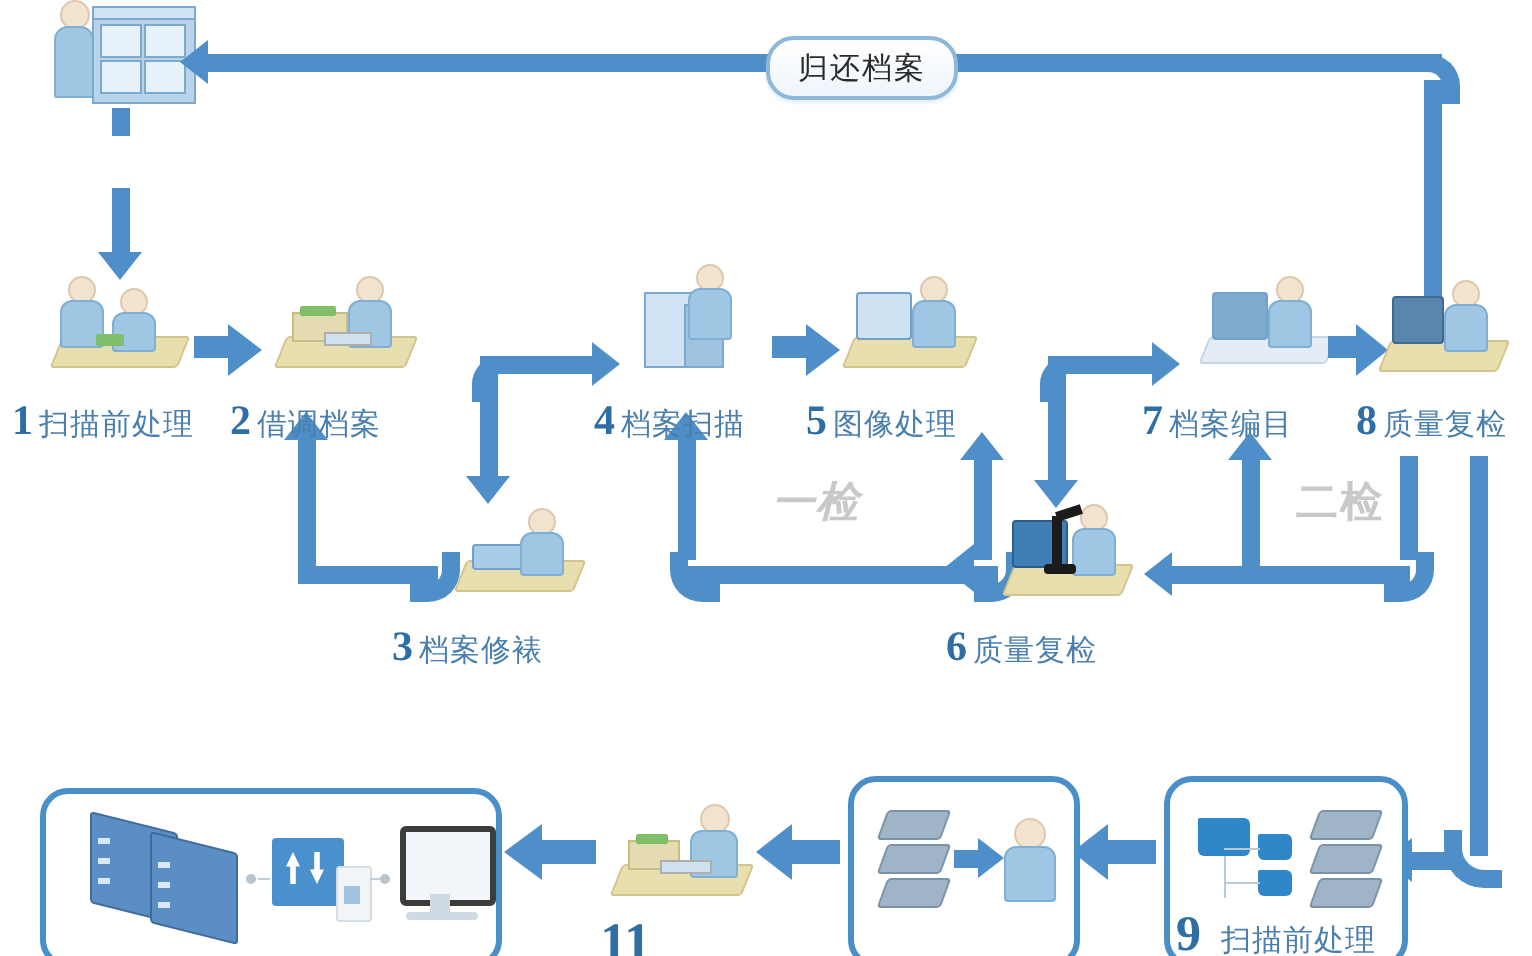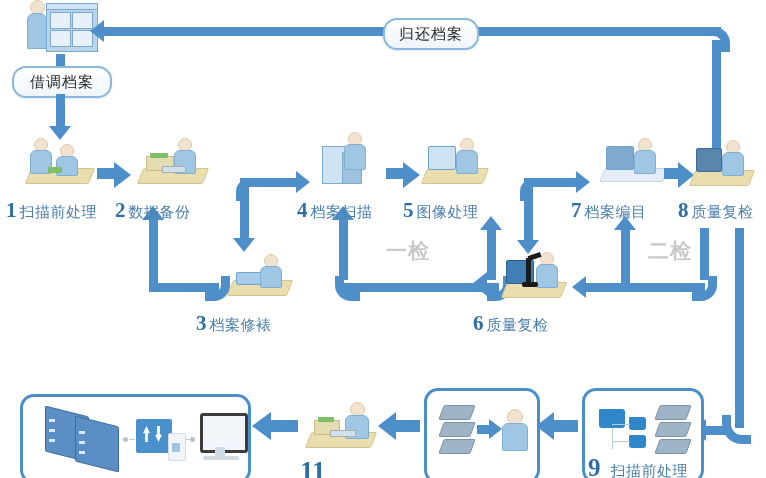--- a/index.html
+++ b/index.html
@@ -113,23 +113,20 @@
   <div class="elbow" style="left:705px;top:27px;width:16px;height:16px;border-width:9px 9px 0 0;border-top-right-radius:16px;border-left:none;border-bottom:none;background:transparent;"></div>
 
   <div class="bar" style="left:712px;top:40px;width:9px;height:120px;"></div>
   <div class="ahead ah-down" style="left:705px;top:158px;"></div>
 
   <div class="pill" style="left:383px;top:18px;width:92px;height:28px;">
     <span>归还档案</span>
   </div>
 
   <div class="bar" style="left:56px;top:54px;width:9px;height:14px;"></div>
-  <div class="pill" style="left:12px;top:66px;width:96px;height:28px;">
-    <span>借调档案</span>
-  </div>
   <div class="bar" style="left:56px;top:94px;width:9px;height:34px;"></div>
   <div class="ahead ah-down" style="left:49px;top:126px;"></div>
 
   <div class="icon" style="left:22px;top:136px;width:72px;height:52px;">
     <div class="desk" style="left:6px;top:32px;width:62px;height:14px;"></div>
     <div class="person-head" style="left:12px;top:2px;width:12px;height:12px;"></div>
     <div class="person-body" style="left:8px;top:14px;width:20px;height:22px;"></div>
     <div class="person-head" style="left:38px;top:8px;width:12px;height:12px;"></div>
     <div class="person-body" style="left:34px;top:20px;width:20px;height:18px;"></div>
     <div class="greenitem" style="left:26px;top:31px;width:14px;height:6px;"></div>
@@ -195,21 +192,21 @@
   <div class="ahead ah-right" style="left:576px;top:171px;"></div>
 
   <div class="bar" style="left:339px;top:283px;width:160px;height:9px;"></div>
   <div class="elbow" style="left:335px;top:276px;width:16px;height:16px;border-width:0 0 9px 9px;border-bottom-left-radius:16px;border-top:none;border-right:none;background:transparent;"></div>
   <div class="bar" style="left:339px;top:218px;width:9px;height:62px;"></div>
   <div class="ahead ah-up" style="left:332px;top:206px;"></div>
   <div class="elbow" style="left:487px;top:276px;width:16px;height:16px;border-width:0 9px 9px 0;border-bottom-right-radius:16px;border-top:none;border-left:none;background:transparent;"></div>
   <div class="bar" style="left:487px;top:228px;width:9px;height:52px;"></div>
   <div class="ahead ah-up" style="left:480px;top:216px;"></div>
 
-  <div class="checklabel" style="left:386px;top:237px;">一检</div>
+  <div class="checklabel" style="left:386px;top:237px;font-style:italic;">一检</div>
 
   <div class="icon" style="left:502px;top:252px;width:66px;height:50px;">
     <div class="desk" style="left:2px;top:30px;width:58px;height:14px;"></div>
     <div class="monitor" style="left:4px;top:8px;width:26px;height:22px;background:#3f7fb5;border-color:#2d5f8c;"></div>
     <div class="person-head" style="left:38px;top:0px;width:12px;height:12px;"></div>
     <div class="person-body" style="left:34px;top:12px;width:20px;height:22px;"></div>
 
     <div class="abs" style="left:24px;top:6px;width:5px;height:26px;background:#1b1b1b;"></div>
     <div class="abs" style="left:20px;top:30px;width:16px;height:5px;background:#1b1b1b;border-radius:2px;"></div>
     <div class="abs" style="left:26px;top:2px;width:13px;height:5px;background:#1b1b1b;transform:rotate(-18deg);"></div>
@@ -328,21 +325,21 @@
     <div class="abs" style="left:180px;top:59px;width:36px;height:4px;background:#cfdae4;border-radius:2px;"></div>
   </div>
 
   <div class="steplabel" style="left:6px;top:200px;">
     <span class="num">1</span>
     <span class="txt">扫描前处理</span>
   </div>
 
   <div class="steplabel" style="left:115px;top:200px;">
     <span class="num">2</span>
-    <span class="txt">数据备份</span>
+    <span class="txt">借调档案</span>
   </div>
 
   <div class="steplabel" style="left:196px;top:313px;">
     <span class="num">3</span>
     <span class="txt">档案修裱</span>
   </div>
 
   <div class="steplabel" style="left:297px;top:200px;">
     <span class="num">4</span>
     <span class="txt">档案扫描</span>

